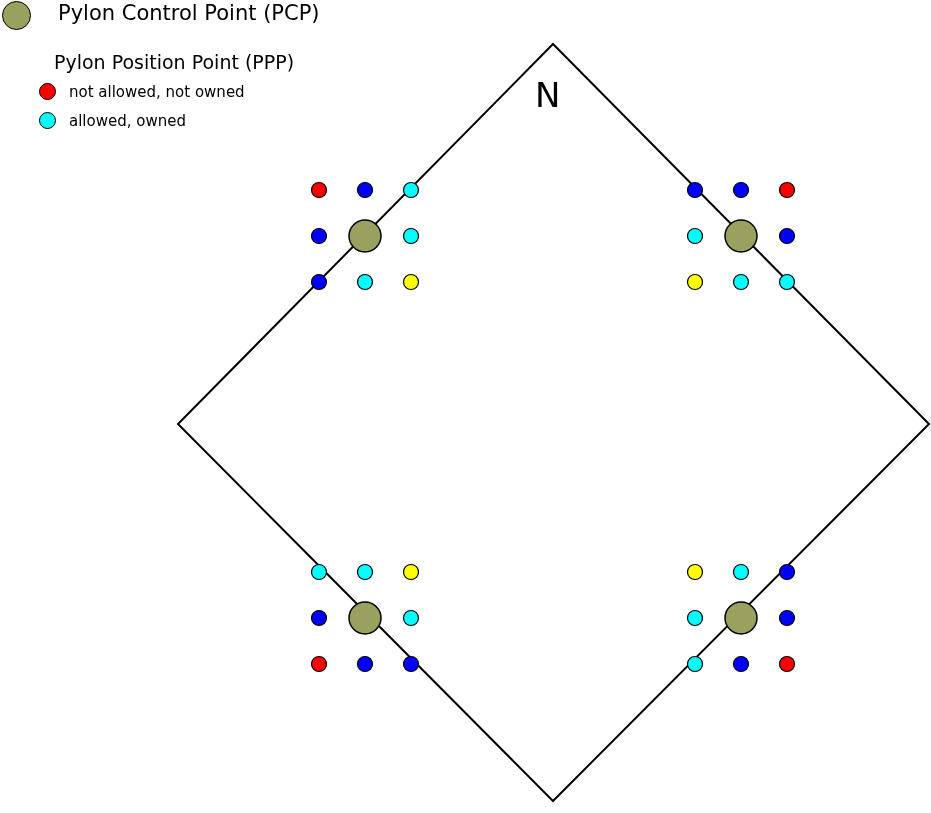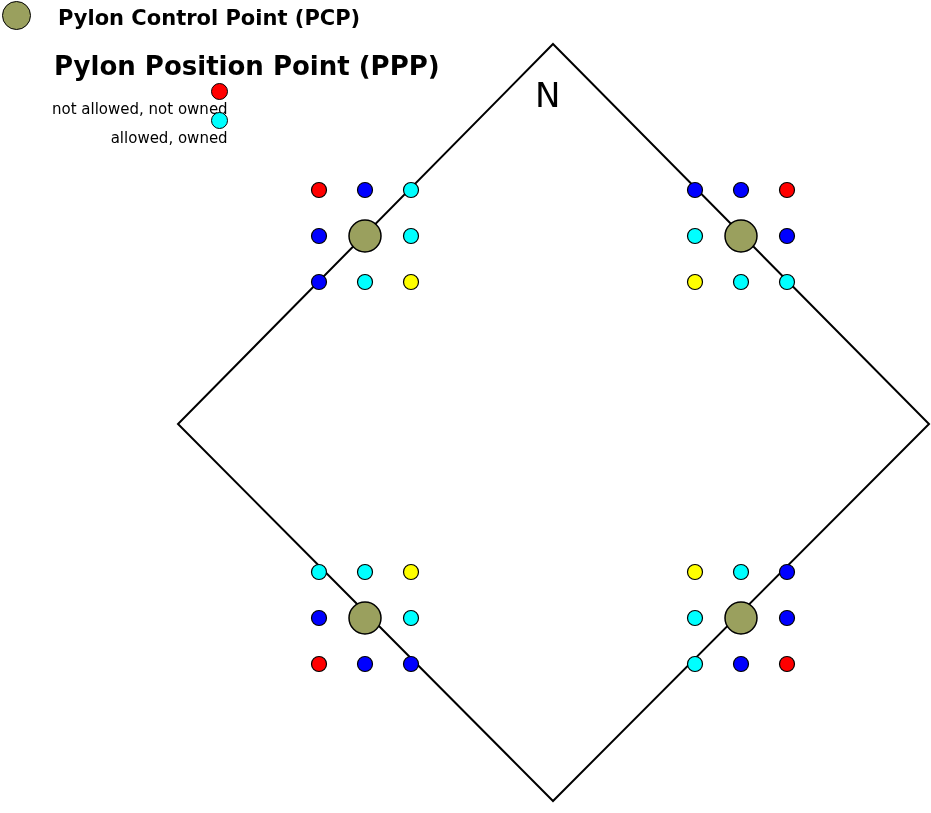--- a/index.html
+++ b/index.html
@@ -5,26 +5,26 @@
   html, body { margin: 0; padding: 0; background: #ffffff; }
   body {
     width: 931px; height: 813px;
     font-family: "DejaVu Sans", "Liberation Sans", sans-serif;
     color: #000;
   }
   .stage { position: relative; width: 931px; height: 813px; overflow: hidden; background: #fff; }
   .diagram-svg { position: absolute; left: 0; top: 0; }
 
   .legend { position: absolute; left: 0; top: 0; }
-  .pcp-row { position: absolute; left: 2px; top: 1px; display: flex; align-items: flex-end; font-weight: bold; }
+  .pcp-row { position: absolute; left: 2px; top: 1px; display: flex; align-items: flex-start; }
   .pcp-swatch { width: 27px; height: 27px; border-radius: 50%; border: 1.5px solid #000; flex: 0 0 auto; }
   .pcp-title { font-size: 21px; margin-left: 27px; white-space: nowrap; }
-  .ppp-title { position: absolute; left: 54px; top: 51px; font-size: 26px; white-space: nowrap; font-weight: bold; }
+  .ppp-title { position: absolute; left: 54px; top: 51px; font-size: 19px; white-space: nowrap; }
   .legend-items { position: absolute; left: 39px; top: 83px; }
-  .legend-item { display: flex; align-items: flex-end; height: 29px; flex-direction: column; }
+  .legend-item { display: flex; align-items: flex-start; height: 29px; }
   .legend-dot { width: 15px; height: 15px; border-radius: 50%; border: 1px solid #000; flex: 0 0 auto; }
   .legend-item-label { margin-left: 13px; font-size: 15px; white-space: nowrap; }
   .north-label { font-size: 34px; fill: #000; }
 </style>
 </head>
 <body>
 
 <div class="stage">
 
   <svg class="diagram-svg" width="931" height="813" viewBox="0 0 931 813" xmlns="http://www.w3.org/2000/svg">

